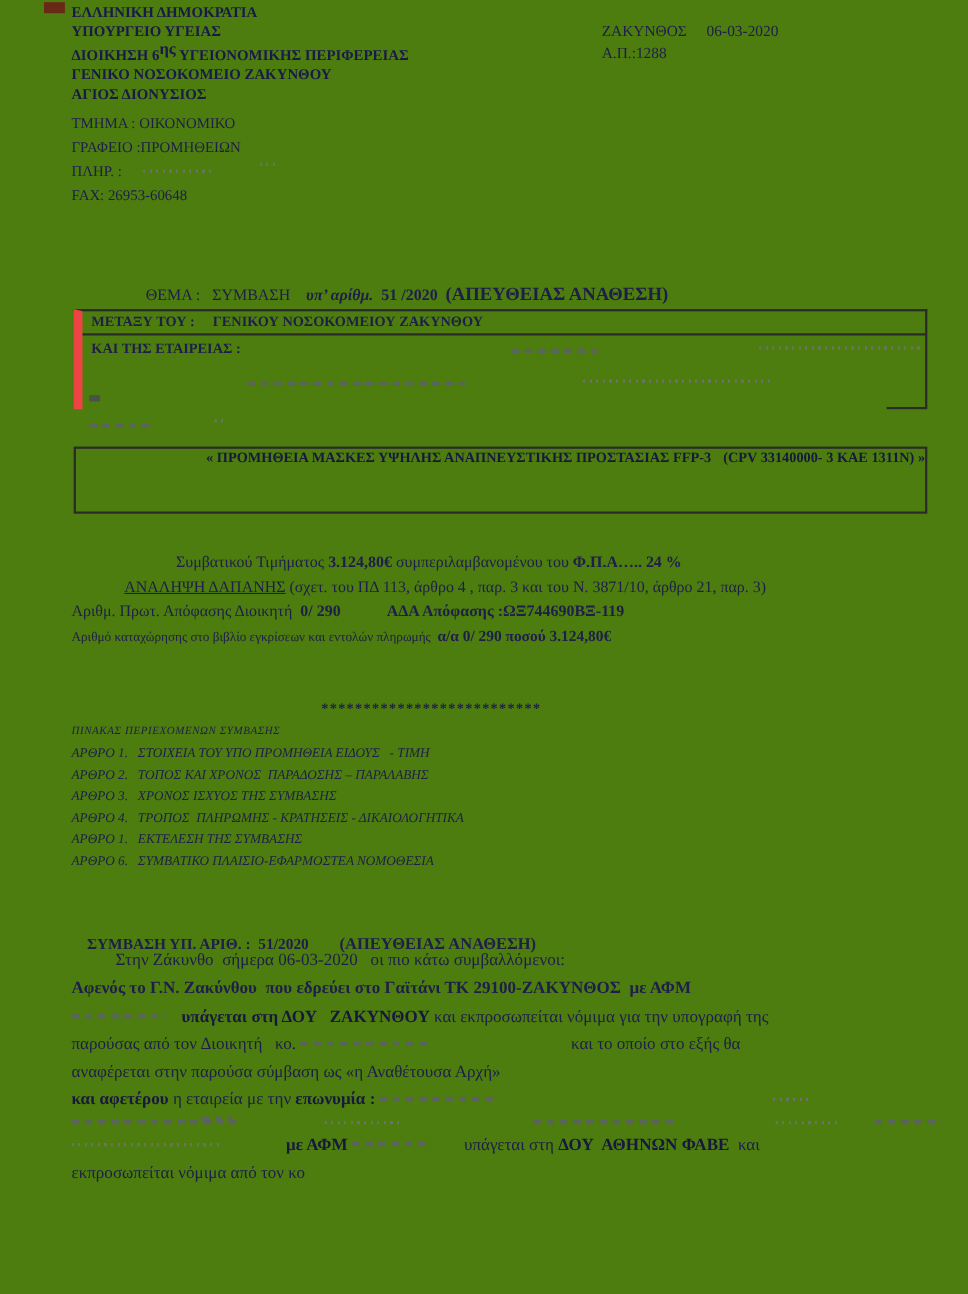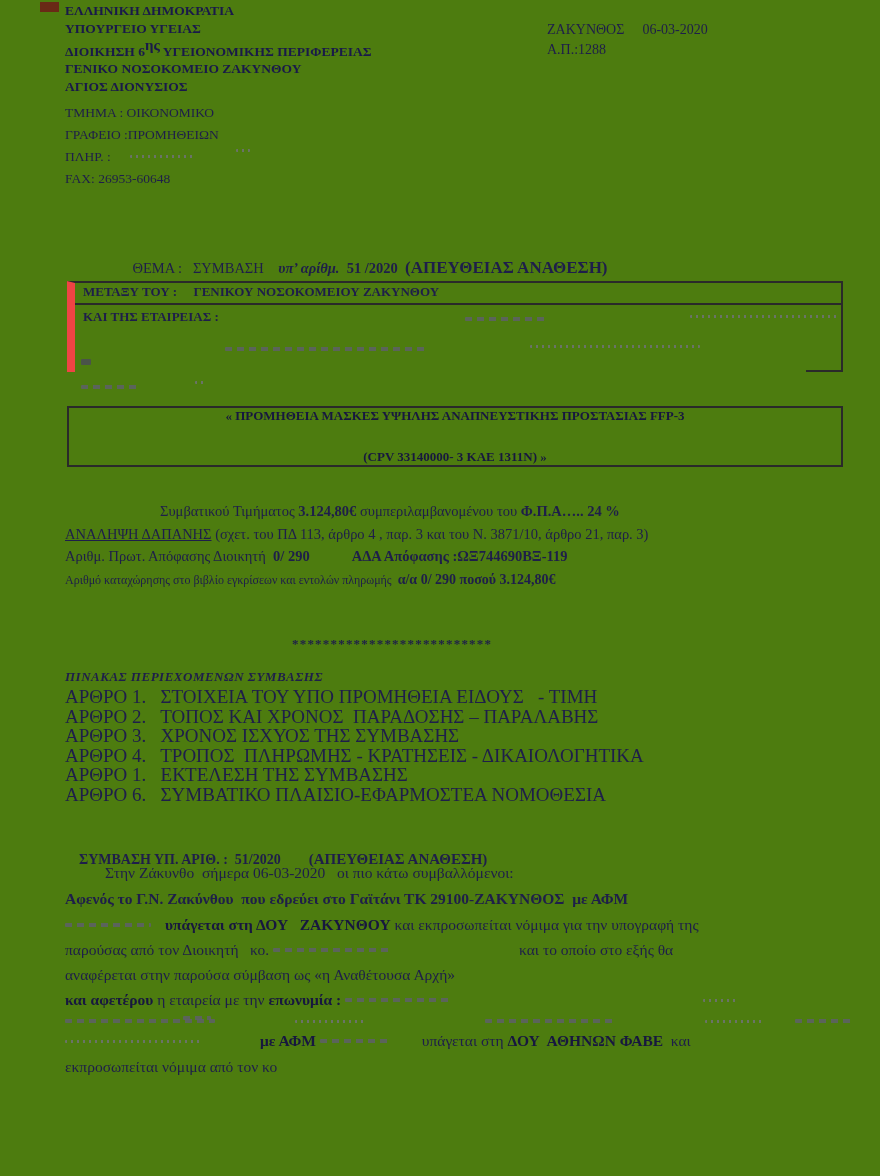--- a/index.html
+++ b/index.html
@@ -26,37 +26,37 @@
 
   
   .parties-table{left:67px;top:281px;width:776px;height:91px;border-top:2px solid #2a2a2a;
                  border-left:8px solid #ef4444;border-right:2px solid #2a2a2a;box-sizing:border-box;}
   .pt-row1{height:19px;border-bottom:2px solid #2a2a2a;padding:1px 0 0 8px;font-size:13px;white-space:pre-wrap;}
   .pt-row2{position:relative;height:68px;padding:4px 0 0 8px;font-size:13px;}
   .pt-corner{position:absolute;right:0;bottom:0;width:35px;height:2px;background:#2a2a2a;}
 
   
   .title-box{left:67px;top:406px;width:776px;height:61px;border:2px solid #2a2a2a;box-sizing:border-box;
-             display:flex;flex-direction:column;justify-content:space-between;gap:11px;text-align:center;}
+             display:flex;justify-content:flex-end;gap:11px;text-align:center;}
   .title-box div{font-size:13px;font-weight:bold;color:#17173f;}
 
   
   .financial{left:65px;top:500px;width:790px;font-size:14.5px;}
   .financial .fline{line-height:22.5px;white-space:pre-wrap;}
   .fin1{padding-left:95px;}
-  .u{text-decoration:underline;}
+  .u{text-decoration:underline;margin-left:48px;}
   .fin4-pre{font-size:12px;}
   .fin4-bold{font-size:14px;font-weight:bold;}
   .ada-gap{display:inline-block;width:42px;}
 
   
   .toc{left:65px;top:636px;width:600px;}
   .toc-stars{margin-left:227px;font-size:13px;font-weight:bold;letter-spacing:1.2px;}
-  .toc-title{font-size:13px;font-style:italic;font-weight:bold;letter-spacing:.5px;line-height:21px;margin-top:14px;}
-  .toc-item{font-size:19px;line-height:19.6px;white-space:pre-wrap;}
+  .toc-title{font-size:10px;font-style:italic;font-weight:normal;letter-spacing:.5px;line-height:21px;margin-top:2px;}
+  .toc-item{font-size:12px;font-style:italic;line-height:19.6px;white-space:pre-wrap;}
 
   
   .heading2{left:65px;top:835px;font-size:14px;font-weight:bold;white-space:pre-wrap;}
   .heading2 .method{font-size:15px;margin-left:28px;}
 
   
   .bl{position:absolute;left:65px;width:790px;font-size:15.5px;white-space:pre-wrap;}
   .bl .b{color:#17173f;}
 
   

